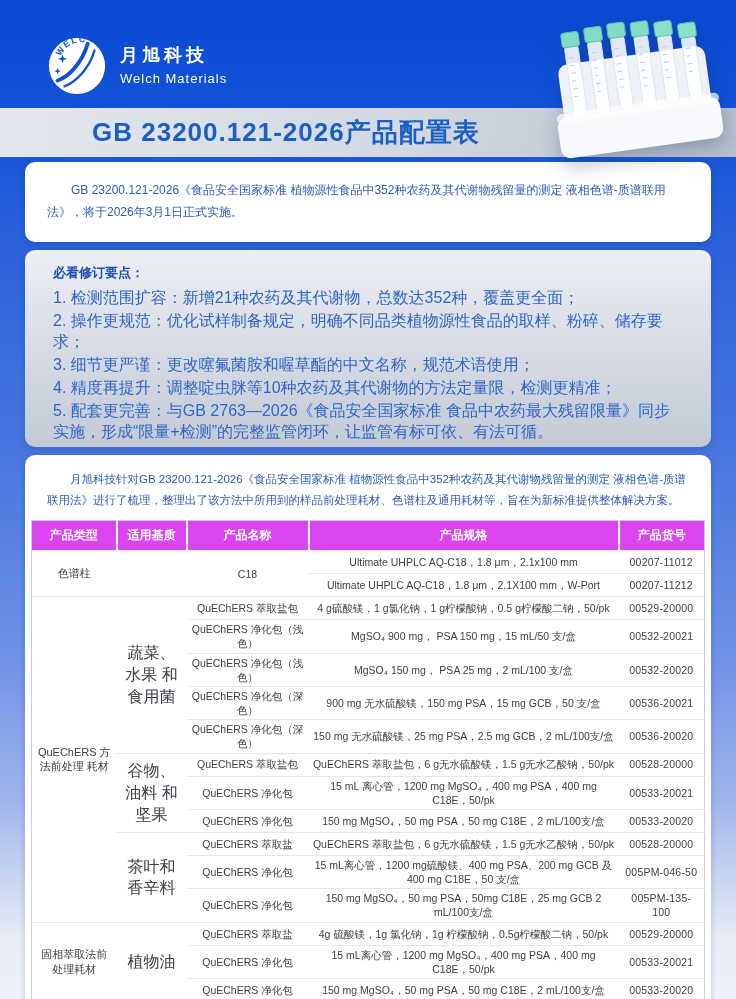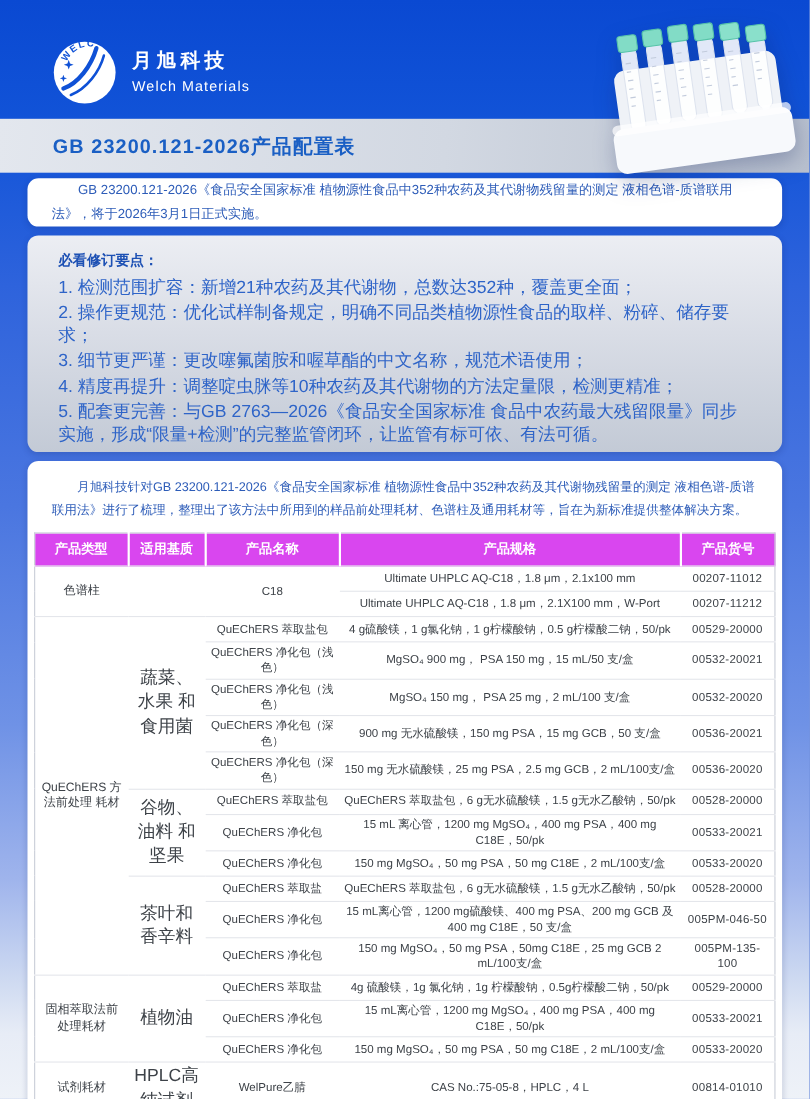--- a/index.html
+++ b/index.html
@@ -14,24 +14,24 @@
   .brand{ display:flex; align-items:center; gap:12px; }
   .logo-svg{ width:62px; height:62px; }
   .brand-cn{ color:#fff; font-size:18px; font-weight:bold; letter-spacing:4px; line-height:1.1; }
   .brand-en{ color:#fff; font-size:13px; letter-spacing:1px; margin-top:5px; }
   
   .tubes{ position:absolute; top:10px; right:6px; width:188px; height:156px; z-index:6;
           filter:drop-shadow(2px 8px 10px rgba(10,30,90,.28)); }
   
   .title-band{ position:relative; height:49px; background:linear-gradient(95deg,#e3e7ee 0%,#d2d8e2 55%,#b9c1cf 100%);
                display:flex; align-items:center; padding-left:48px; z-index:2; }
-  .title-band h1{ font-size:18px; font-weight:bold; color:#1a5fc4; letter-spacing:1px; }
+  .title-band h1{ font-size:26px; font-weight:bold; color:#1a5fc4; letter-spacing:1px;margin-left:44px; }
   
   .card{ margin:0 25px; border-radius:10px; }
-  .intro-card{ margin-top:5px; background:#ffffff; padding:0 22px;
+  .intro-card{ margin-top:5px; background:#ffffff; padding:18px 22px;
                box-shadow:0 2px 6px rgba(10,30,90,.18); }
   .intro-card p{ font-size:12px; line-height:1.82; color:#2d5cb8; text-indent:2em; }
   .revision-card{ margin-top:8px; padding:11px 28px 5px 28px;
       background:linear-gradient(180deg,#eceef3 0%,#d9dde6 45%,#c3cad6 100%);
       box-shadow:0 2px 6px rgba(10,30,90,.18); }
   .rev-heading{ font-size:13px; font-weight:bold; color:#1c50b4; line-height:24px; }
   .rev-item{ font-size:16px; color:#2e64c8; line-height:21px; margin-top:2px; }
   .main-card{ margin-top:8px; background:#ffffff; padding:8px 6px 10px 6px;
               box-shadow:0 2px 6px rgba(10,30,90,.18); }
   .table-intro{ font-size:11.5px; line-height:1.85; color:#2d5cb8; text-indent:2em; margin:6px 16px 9px 16px; }

